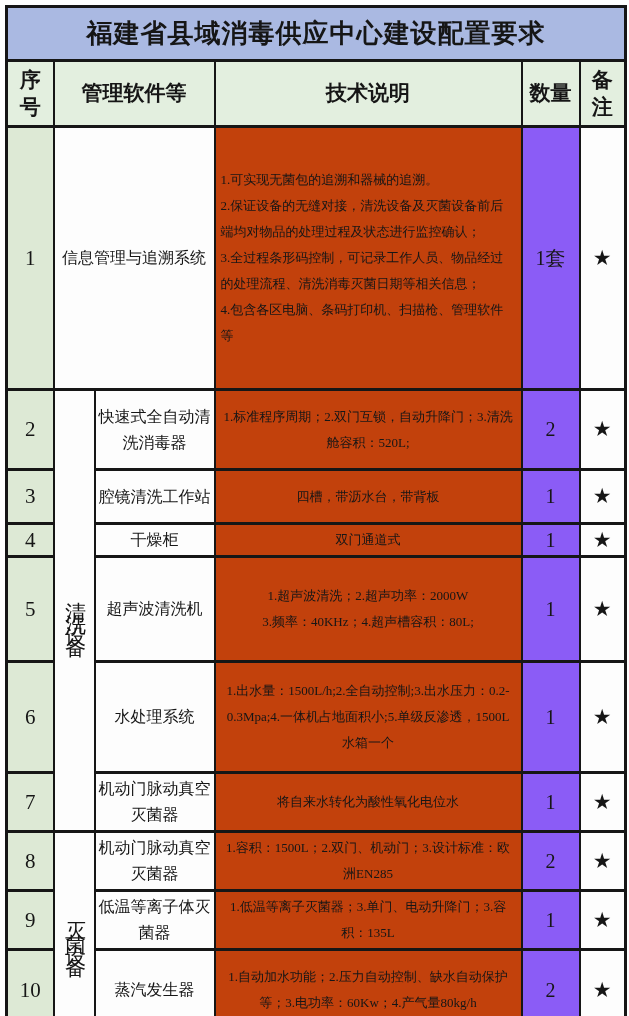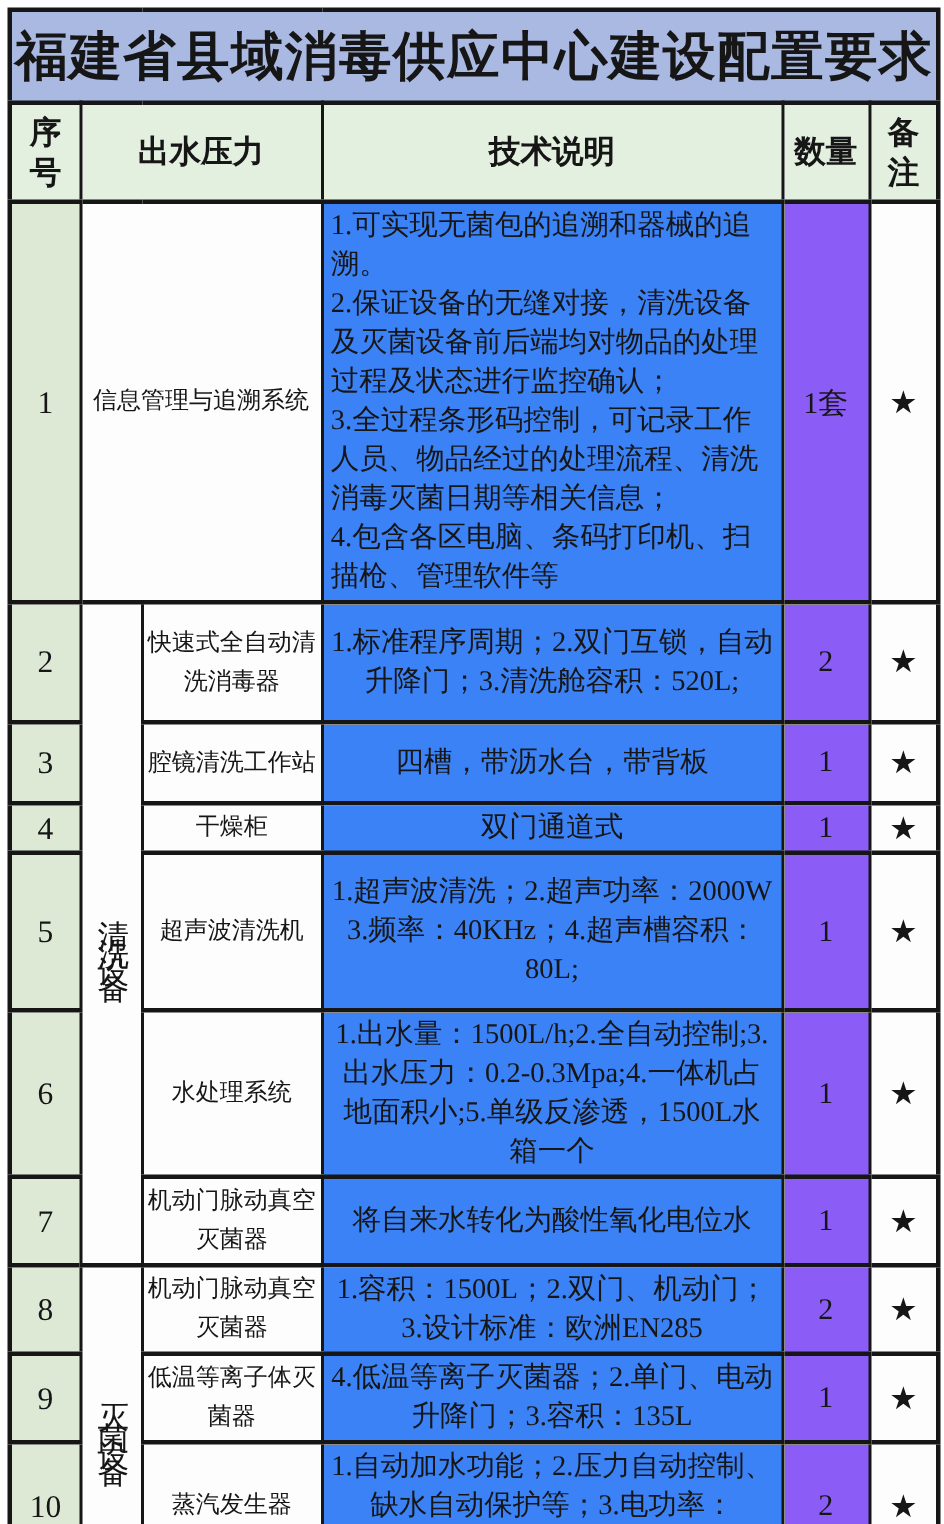--- a/index.html
+++ b/index.html
@@ -20,21 +20,21 @@
     border-width:3px 2px;
     box-sizing:border-box;
     padding:2px 3px;
     overflow:hidden;
     vertical-align:middle;
     font-weight:normal;
   }
   .title-cell{
     background:#aab9e2;
     text-align:center;
-    font-size:35px;
+    font-size:26px;
     font-weight:bold;
     letter-spacing:1px;
     padding:6px 2px;
   }
   .header-row th{
     background:#e3efdf;
     font-size:21px;
     font-weight:bold;
     text-align:center;
     line-height:27px;
@@ -57,23 +57,23 @@
     letter-spacing:12px;
     line-height:36px;
   }
   .c-name{
     background:#fdfdfd;
     text-align:center;
     font-size:16px;
     line-height:26px;
   }
   .c-tech{
-    background:#3b82f6;
-    text-align:center;
-    font-size:19px;
+    background:#c2410c;
+    text-align:center;
+    font-size:13px;
     line-height:26px;
     white-space:pre-line;
     padding:2px 5px;
   }
   .c-tech.left{text-align:left;}
   .c-qty{
     background:#8b5cf6;
     text-align:center;
     font-size:20px;
   }
@@ -97,21 +97,21 @@
         <col style="width:46px">
     </colgroup>
 
     <tbody>
         <tr style="height:54px">
       <td class="title-cell" colspan="6">福建省县域消毒供应中心建设配置要求</td>
     </tr>
 
     <tr class="header-row" style="height:66px">
       <th class="h-narrow">序号</th>
-      <th colspan="2">出水压力</th>
+      <th colspan="2">管理软件等</th>
       <th>技术说明</th>
       <th>数量</th>
       <th class="h-narrow">备注</th>
     </tr>
 
     <tr style="height:263px">
       <td class="c-seq">1</td>
       <td class="c-name" colspan="2">信息管理与追溯系统</td>
       <td class="c-tech left">1.可实现无菌包的追溯和器械的追溯。
 2.保证设备的无缝对接，清洗设备及灭菌设备前后端均对物品的处理过程及状态进行监控确认；
@@ -176,21 +176,21 @@
       <td class="c-group" rowspan="3"><span class="group-text">灭菌设备</span></td>
       <td class="c-name">机动门脉动真空灭菌器</td>
       <td class="c-tech">1.容积：1500L；2.双门、机动门；3.设计标准：欧洲EN285</td>
       <td class="c-qty">2</td>
       <td class="c-note">★</td>
     </tr>
 
     <tr style="height:50px">
       <td class="c-seq">9</td>
       <td class="c-name">低温等离子体灭菌器</td>
-      <td class="c-tech">4.低温等离子灭菌器；2.单门、电动升降门；3.容积：135L</td>
+      <td class="c-tech">1.低温等离子灭菌器；3.单门、电动升降门；3.容积：135L</td>
       <td class="c-qty">1</td>
       <td class="c-note">★</td>
     </tr>
 
     <tr style="height:81px">
       <td class="c-seq">10</td>
       <td class="c-name">蒸汽发生器</td>
       <td class="c-tech">1.自动加水功能；2.压力自动控制、缺水自动保护等；3.电功率：60Kw；4.产气量80kg/h</td>
       <td class="c-qty">2</td>
       <td class="c-note">★</td>

